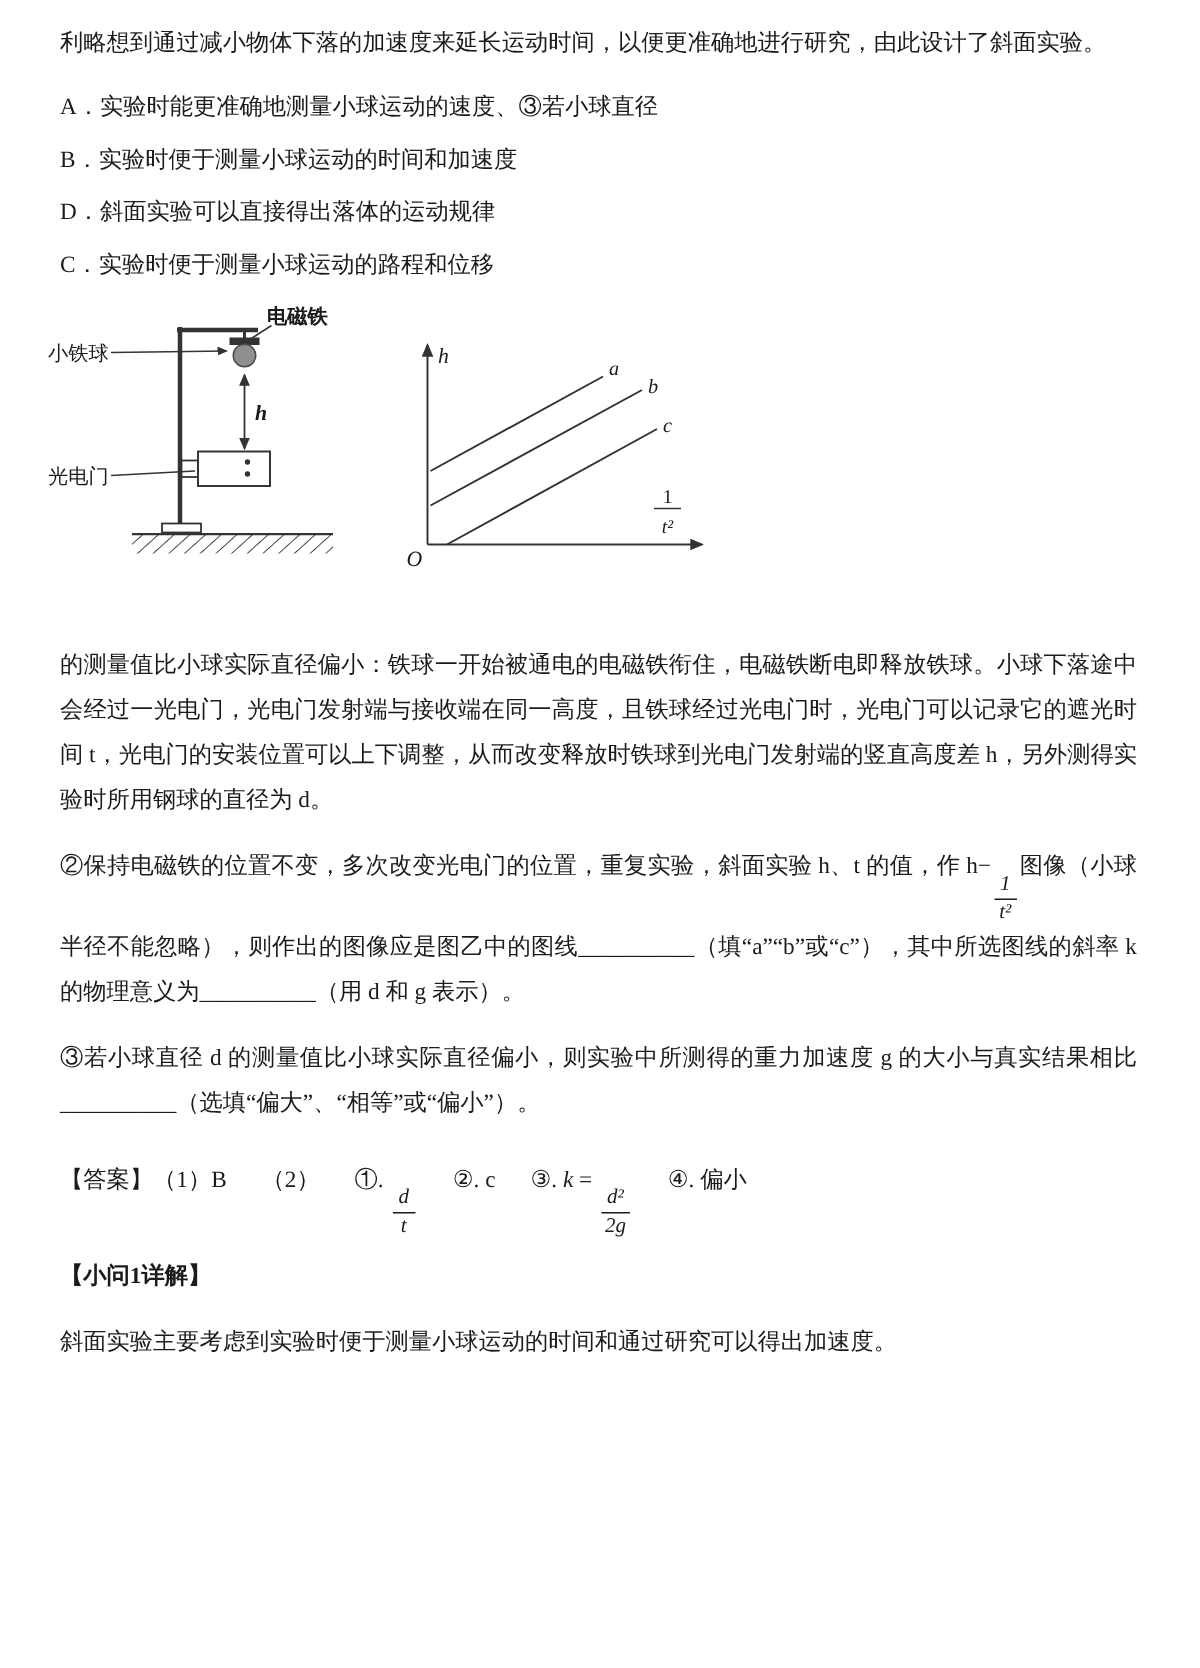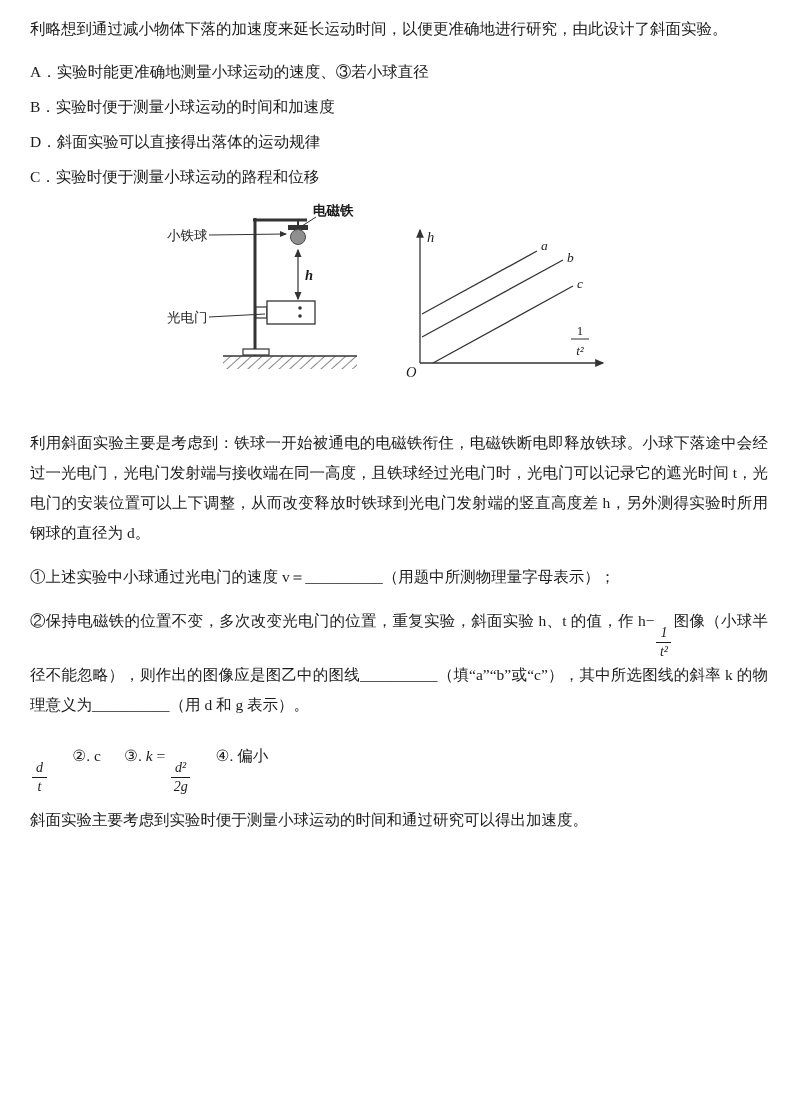--- a/index.html
+++ b/index.html
@@ -4,32 +4,32 @@
 <style>
   * { box-sizing: border-box; }
   html, body { margin: 0; padding: 0; }
   body {
     width: 800px; height: 1112px; overflow: hidden;
     background: #ffffff; color: #1b1b1b;
     font-family: "Liberation Serif", "DejaVu Serif", serif;
     font-size: 15.5px;
   }
   .doc { padding: 14px 30px 0 28px; }
-  p { margin: 0 2px 14px; line-height: 30px; text-align: justify; }
+  p { margin: 0 12px 14px; line-height: 30px; text-align: justify; }
   p.opt { margin-bottom: 8px; line-height: 27px; }
   .bold { font-weight: bold; }
   .frac {
     display: inline-flex; flex-direction: column; align-items: center;
     vertical-align: -11px; line-height: 1.15; font-style: italic;
     font-size: 14px; padding: 0 2px;
   }
   .frac .num { padding: 0 4px 1px; border-bottom: 1.2px solid #1b1b1b; }
   .frac .den { padding-top: 1px; }
   .answer-line { line-height: 44px; margin-bottom: 10px; }
-  .figure-wrap { margin: 4px 0 26px 2px; text-align: center; }
+  .figure-wrap { margin: 4px 0 26px 2px; }
   svg text { font-family: "Liberation Serif", "DejaVu Serif", serif; fill: #1b1b1b; }
   .seg { white-space: pre-wrap; }
 </style>
 </head>
 <body>
 
 <div class="doc">
 
   <p>利略想到通过减小物体下落的加速度来延长运动时间，以便更准确地进行研究，由此设计了斜面实验。</p>
 
@@ -89,39 +89,40 @@
 
       <line x1="257" y1="116" x2="372" y2="53" stroke="#333" stroke-width="1.3"></line>
       <line x1="257" y1="139" x2="398" y2="62" stroke="#333" stroke-width="1.3"></line>
       <line x1="268" y1="165" x2="408" y2="88" stroke="#333" stroke-width="1.3"></line>
       <text x="376" y="52" font-size="13.5" font-style="italic">a</text>
       <text x="402" y="64" font-size="13.5" font-style="italic">b</text>
       <text x="412" y="90" font-size="13.5" font-style="italic">c</text>
     </svg>
   </div>
 
-  <p>利用斜面实验主要是考虑到：铁球一开始被通电的电磁铁衔住，电磁铁断电即释放铁球。小球下落途中会经过一光电门，光电门发射端与接收端在同一高度，且铁球经过光电门时，光电门可以记录它的遮光时间 t，光电门的安装位置可以上下调整，从而改变释放时铁球到光电门发射端的竖直高度差 h，另外测得实验时所用钢球的直径为 d。</p>
+  <p>的测量值比小球实际直径偏小：铁球一开始被通电的电磁铁衔住，电磁铁断电即释放铁球。小球下落途中会经过一光电门，光电门发射端与接收端在同一高度，且铁球经过光电门时，光电门可以记录它的遮光时间 t，光电门的安装位置可以上下调整，从而改变释放时铁球到光电门发射端的竖直高度差 h，另外测得实验时所用钢球的直径为 d。</p>
 
-  <p>①上述实验中小球通过光电门的速度 v＝__________（用题中所测物理量字母表示）；</p>
 
   <p>
     <span class="seg">②保持电磁铁的位置不变，多次改变光电门的位置，重复实验，斜面实验 h、t 的值，作 h−</span><span class="frac">
         <span class="num">1</span>
         <span class="den">t²</span>
       </span><span class="seg">图像（小球半径不能忽略），则作出的图像应是图乙中的图线__________（填“a”“b”或“c”），其中所选图线的斜率 k 的物理意义为__________（用 d 和 g 表示）。</span>
   </p>
 
+  <p>③若小球直径 d 的测量值比小球实际直径偏小，则实验中所测得的重力加速度 g 的大小与真实结果相比__________（选填“偏大”、“相等”或“偏小”）。</p>
 
   <p class="answer-line">
-    <span class="frac">
+    <span class="seg">【答案】（1）B      （2）      ①. </span><span class="frac">
         <span class="num">d</span>
         <span class="den">t</span>
       </span><span class="seg">      ②. c      ③. </span><span class="seg" style="font-style:italic">k</span><span class="seg"> = </span><span class="frac">
         <span class="num">d²</span>
         <span class="den">2g</span>
       </span><span class="seg">      ④. 偏小</span>
   </p>
 
 
+  <p class="bold">【小问1详解】</p>
 
   <p>斜面实验主要考虑到实验时便于测量小球运动的时间和通过研究可以得出加速度。</p>
 
 </div>
 
 </body></html>

